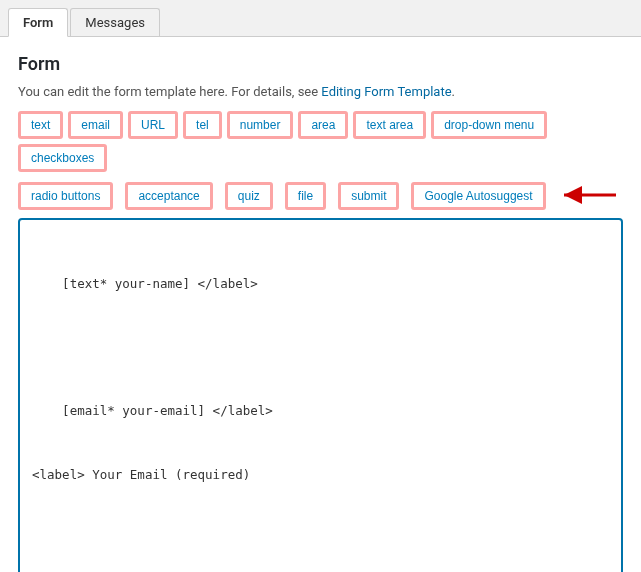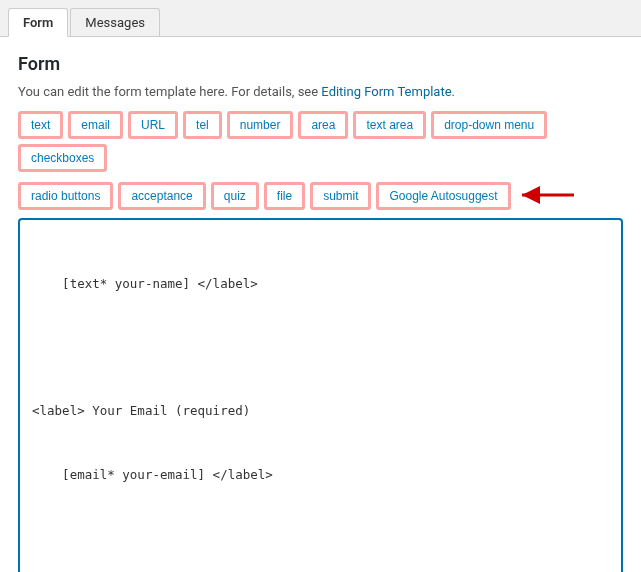--- a/index.html
+++ b/index.html
@@ -91,21 +91,21 @@
       position: relative;
       white-space: pre-wrap;
     }
     .editor-line {
       display: block;
     }
     .row-with-arrow {
       display: flex;
       flex-wrap: wrap;
       align-items: center;
-      gap: 5px;
+      gap: 12px;
       margin-bottom: 8px;
     }
     
     .arrow-svg {
       display: inline-block;
     }
   </style>
 </head>
 <body>
 
@@ -151,22 +151,22 @@
             </marker>
           </defs>
           <line x1="58" y1="11" x2="6" y2="11" stroke="#cc0000" stroke-width="3" marker-end="url(#arrowhead)"></line>
         </svg>
       </span>
     </div>
 
     <div class="form-editor">
       <span class="editor-line">&nbsp;&nbsp;&nbsp;&nbsp;[text* your-name] &lt;/label&gt;</span>
       <span class="editor-line">&nbsp;</span>
+      <span class="editor-line">&nbsp;&nbsp;&nbsp;&nbsp;[email* your-email] &lt;/label&gt;</span>
       <span class="editor-line">&lt;label&gt; Your Email (required)</span>
-      <span class="editor-line">&nbsp;&nbsp;&nbsp;&nbsp;[email* your-email] &lt;/label&gt;</span>
       <span class="editor-line">&nbsp;</span>
       
       
       
       
       
       
       
       
       

